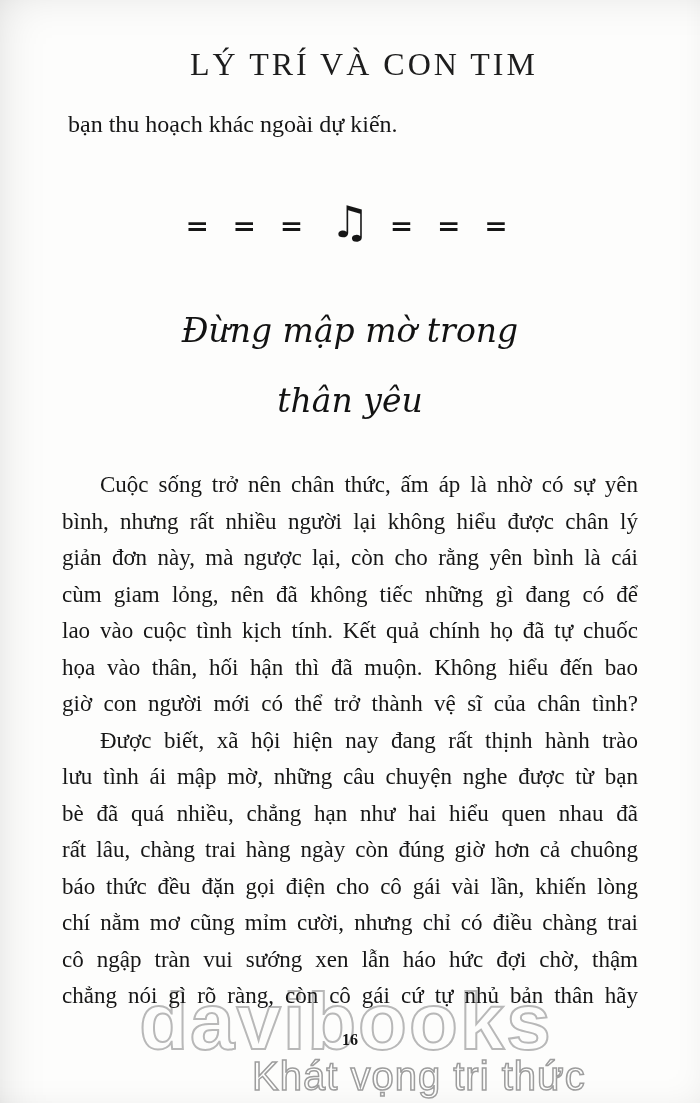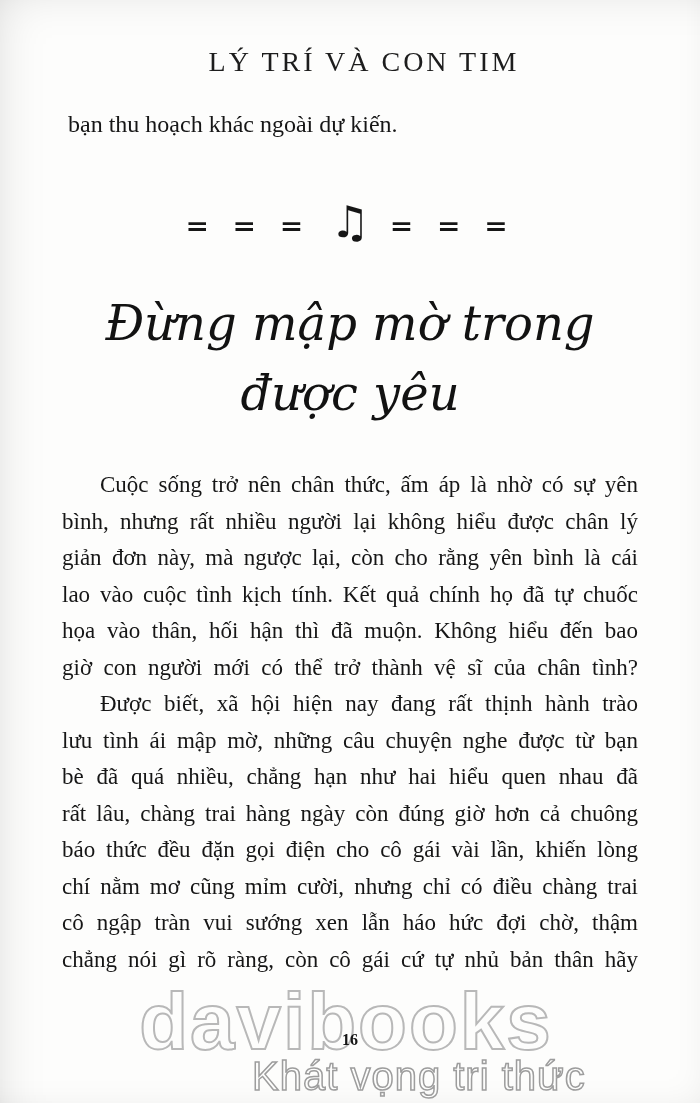--- a/index.html
+++ b/index.html
@@ -10,21 +10,21 @@
     background:#fdfdfc;
     color:#161616;
     font-family:"Liberation Serif", serif;
     overflow:hidden;
     box-shadow: inset 26px 18px 60px -46px rgba(0,0,0,0.25),
                 inset -14px -16px 48px -40px rgba(0,0,0,0.18);
   }
   .running-header {
     position:absolute; top:46px; left:0; right:0;
     text-align:center;
-    font-size:28px; letter-spacing:3px;
+    font-size:32px; letter-spacing:3px;
     color:#1d1d1d;
     margin-left:28px;
   }
   .leading-line {
     position:absolute; top:111px; left:68px; right:62px;
     font-size:24px;
   }
   .separator {
     position:absolute; top:204px; left:0; right:0;
     display:flex; justify-content:center; align-items:center;
@@ -34,25 +34,25 @@
     font-family:"DejaVu Sans", sans-serif;
     font-weight:bold; font-size:28px; letter-spacing:7px;
     transform:scaleY(0.9);
   }
   .separator .note {
     font-family:"DejaVu Sans", sans-serif;
     font-size:44px; line-height:44px;
     position:relative; top:-4px;
   }
   .chapter-title {
-    position:absolute; top:288px; left:0; right:0;
+    position:absolute; top:296px; left:0; right:0;
     text-align:center;
     font-family:"DejaVu Serif", serif;
     font-style:italic;
-    font-size:48px; line-height:70px;
+    font-size:33px; line-height:70px;
     color:#121212;
   }
   .body-text {
     position:absolute; top:467px; left:62px; right:62px;
     font-size:23px;
     z-index:1;
   }
   .body-text .line {
     height:36.5px; line-height:36.5px;
     text-align:justify;
@@ -103,27 +103,28 @@
   <div class="leading-line">bạn thu hoạch khác ngoài dự kiến.</div>
 
   <div class="separator">
     <span class="eq">= = =</span>
     <span class="note">♫</span>
     <span class="eq">= = =</span>
   </div>
 
   <div class="chapter-title">
     <div>Đừng mập mờ trong</div>
-    <div>được yêu</div>
+    <div>thân yêu</div>
   </div>
 
   <div class="body-text">
     <div class="line indent">Cuộc sống trở nên chân thức, ấm áp là nhờ có sự yên</div>
     <div class="line">bình, nhưng rất nhiều người lại không hiểu được chân lý</div>
     <div class="line">giản đơn này, mà ngược lại, còn cho rằng yên bình là cái</div>
+    <div class="line">cùm giam lỏng, nên đã không tiếc những gì đang có để</div>
     <div class="line">lao vào cuộc tình kịch tính. Kết quả chính họ đã tự chuốc</div>
     <div class="line">họa vào thân, hối hận thì đã muộn. Không hiểu đến bao</div>
     <div class="line">giờ con người mới có thể trở thành vệ sĩ của chân tình?</div>
     <div class="line indent">Được biết, xã hội hiện nay đang rất thịnh hành trào</div>
     <div class="line">lưu tình ái mập mờ, những câu chuyện nghe được từ bạn</div>
     <div class="line">bè đã quá nhiều, chẳng hạn như hai hiểu quen nhau đã</div>
     <div class="line">rất lâu, chàng trai hàng ngày còn đúng giờ hơn cả chuông</div>
     <div class="line">báo thức đều đặn gọi điện cho cô gái vài lần, khiến lòng</div>
     <div class="line">chí nằm mơ cũng mỉm cười, nhưng chỉ có điều chàng trai</div>
     <div class="line">cô ngập tràn vui sướng xen lẫn háo hức đợi chờ, thậm</div>

